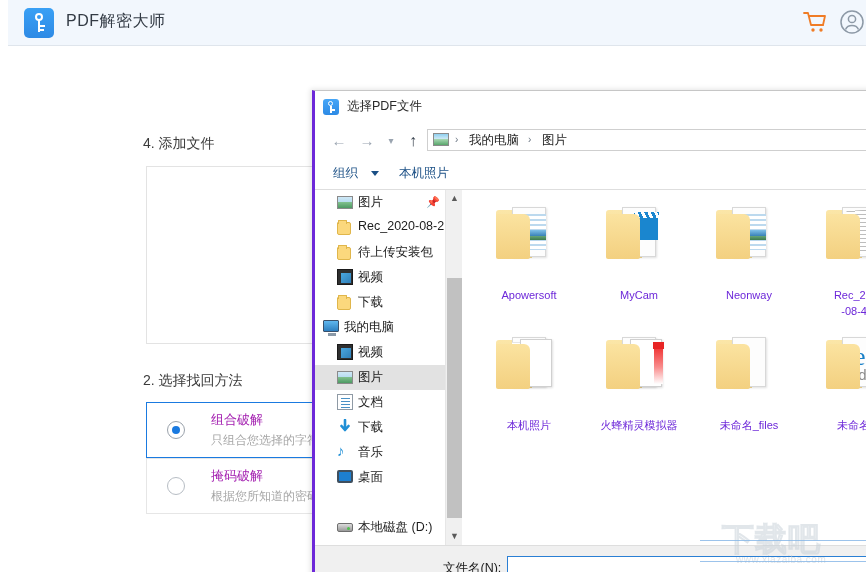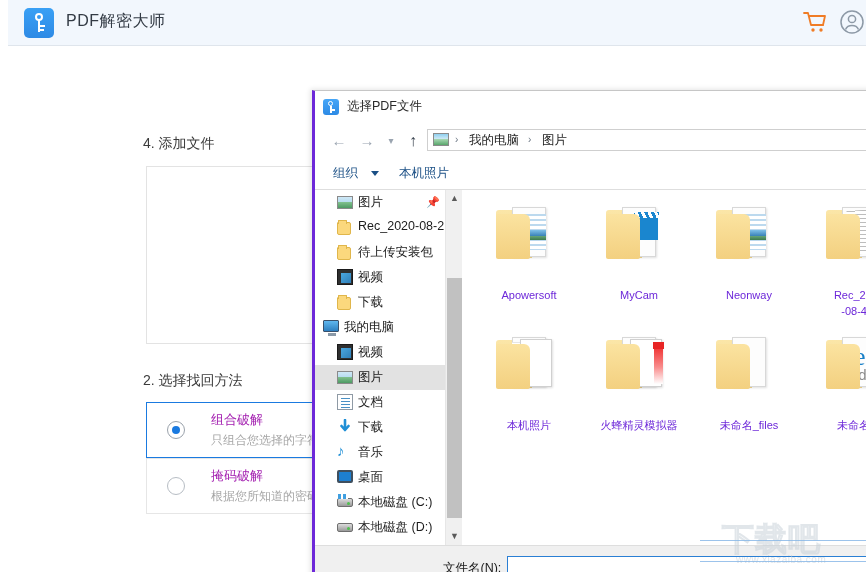--- a/index.html
+++ b/index.html
@@ -496,26 +496,20 @@
               <div class="tree-ico ic-music">♪</div>
             </span>
             <span class="tree-label" style="left:43px;">音乐</span>
           </div>
           <div class="tree-item" style="top: 275px;">
             <span style="position:absolute;left:22px;top:0;width:16px;height:25px;">
               <div class="tree-ico ic-desktop"></div>
             </span>
             <span class="tree-label" style="left:43px;">桌面</span>
           </div>
-          <div class="tree-item" style="top: 300px;">
-            <span style="position:absolute;left:22px;top:0;width:16px;height:25px;">
-              <div class="tree-ico ic-disk ic-disk-c"></div>
-            </span>
-            <span class="tree-label" style="left:43px;">本地磁盘 (C:)</span>
-          </div>
           <div class="tree-item" style="top: 325px;">
             <span style="position:absolute;left:22px;top:0;width:16px;height:25px;">
               <div class="tree-ico ic-disk"></div>
             </span>
             <span class="tree-label" style="left:43px;">本地磁盘 (D:)</span>
           </div>
         </div>
 
       <div class="vsb">
         <div class="vsb-up">▲</div>

